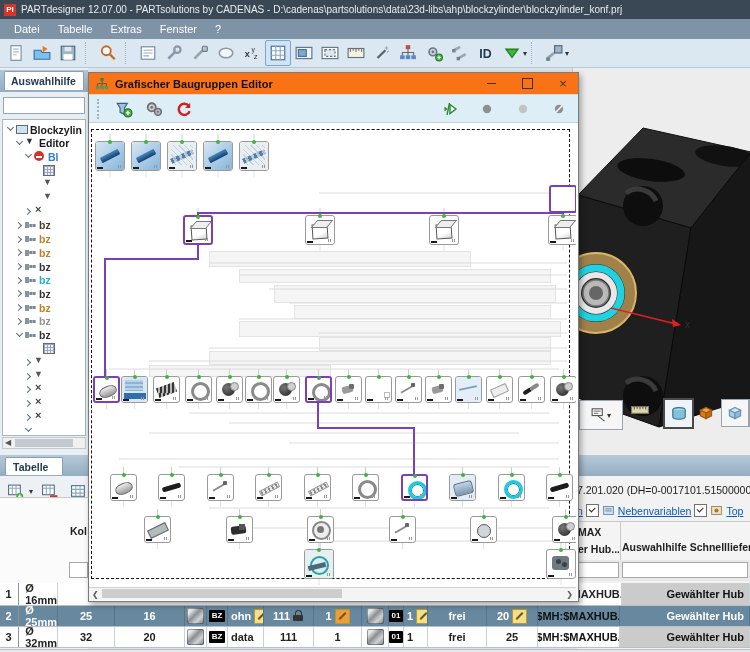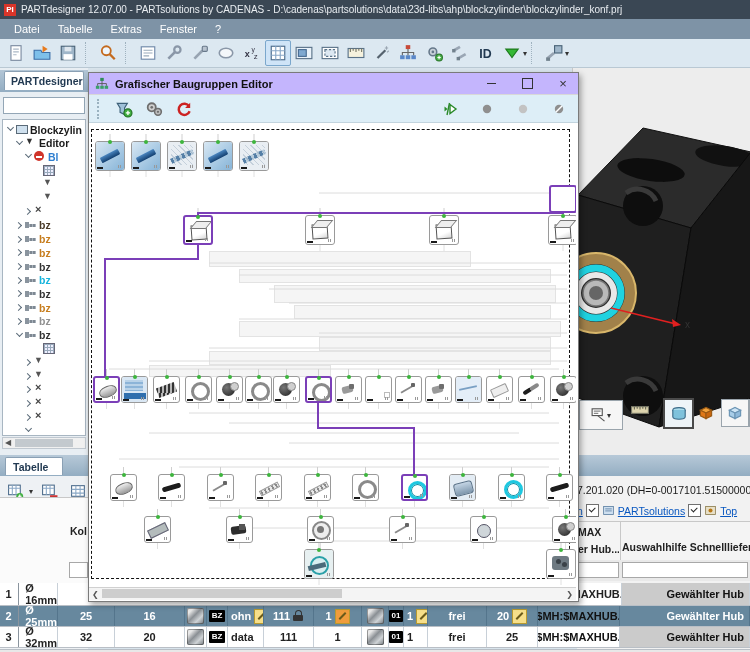--- a/index.html
+++ b/index.html
@@ -44,21 +44,21 @@
   #tree-hscroll{position:absolute;left:2px;top:369px;width:84px;height:12px;background:#f0f0f0;border:1px solid #c0c8d0;box-sizing:border-box;}
   #tree-hthumb{position:absolute;left:12px;top:1px;width:58px;height:8px;background:#c3c9ce;}
   .sarrow{position:absolute;top:0px;font-size:8px;color:#555;}
   
   #viewer{left:572px;top:68px;width:178px;height:387px;background:#ededed;border-left:1px solid #c8c8c8;}
   .vbtn{position:absolute;display:flex;align-items:center;justify-content:center;background:#f6f6f6;border:1px solid #9aa4ac;z-index:3;}
   .vbtn.sel{border:2px solid #4a4a4a;background:#eef4f8;}
   .vbtn.noborder{border:none;background:transparent;}
   
   #dialog{left:88px;top:72px;width:489px;height:528px;background:#fff;border:1px solid #7a7a7a;box-shadow:2px 3px 6px rgba(0,0,0,.35);z-index:50;}
-  #dlg-title{position:absolute;left:0;top:0;width:100%;height:22px;background:#c4b5fd;border-bottom:1px solid #d8d8d8;display:flex;align-items:center;box-sizing:border-box;padding-left:6px;gap:6px;}
+  #dlg-title{position:absolute;left:0;top:0;width:100%;height:22px;background:#f97316;border-bottom:1px solid #d8d8d8;display:flex;align-items:center;box-sizing:border-box;padding-left:6px;gap:6px;}
   #dlg-title-text{font-size:11px;font-weight:bold;color:#111;flex:1;}
   .dlg-ctl{width:30px;height:18px;display:flex;align-items:center;justify-content:center;color:#333;font-size:12px;}
   #dlg-toolbar{position:absolute;left:0;top:22px;width:100%;height:28px;background:#ddeef7;border-bottom:1px solid #c2d4de;display:flex;align-items:center;box-sizing:border-box;padding-left:8px;gap:4px;}
   #dlg-grip{width:4px;height:20px;border-left:2px dotted #9ab2c0;margin-right:4px;}
   #dlg-toolbar .spacer{flex:1;}
   #canvas{position:absolute;left:0;top:50px;width:487px;height:463px;background:#fff;overflow:hidden;}
   #marquee{position:absolute;left:2px;top:6px;width:477px;height:448px;border:1px dashed #111;}
   .ghost{position:absolute;background:#f5f5f5;border:1px solid #e3e3e3;}
   #edges{position:absolute;left:0;top:0;z-index:2;}
   .node{position:absolute;background:#fff;border:1px solid #9a9a9a;border-radius:3px;box-sizing:border-box;z-index:3;}
@@ -300,21 +300,21 @@
           <line x1="2" y1="13" x2="8" y2="8" stroke="#98a4b2" stroke-width="2.6"></line>
           <rect x="1" y="12" width="3.5" height="3" fill="#72828e"></rect>
           <rect x="8.5" y="1.5" width="6.5" height="6.5" fill="#9fb6c9" stroke="#4a6378"></rect>
         </svg>
       </div>
       <span class="caret">▾</span>
     </div>
 
   <div id="left-panel" class="abs">
     <div id="left-tabs"></div>
-    <div id="tab-konfigurator">PARTdesigner</div>
+    <div id="tab-konfigurator">Auswahlhilfe</div>
     <div id="tree-search"></div>
     <div id="tree">
         <div class="trow" style="top: 3px; left: 3px;">
           <span class="chev d"></span>
           <span class="ti ti-monitor"></span>
           <span class="tlabel" style="color: rgb(26, 26, 26);">Blockzylin</span>
         </div>
         <div class="trow" style="top: 16.7px; left: 12px;">
           <span class="chev d"></span>
           <span class="ti ti-tridark"></span>
@@ -521,21 +521,21 @@
     <div id="partnum">7.201.020 (DH=0-0017101.515000000steuer)</div>
     <div id="links-row">
       <span class="link">n</span>
       <span class="cb"></span>
       <span class="mini-ico" id="ico-nebvar">
           <svg width="13" height="13" viewBox="0 0 16 16">
             <rect x="2" y="3" width="12" height="10" fill="#cfe0f0" stroke="#5a7da0"></rect>
             <path d="M4 6h8M4 8.5h8" stroke="#5a7da0"></path>
           </svg>
         </span>
-      <span class="link">PARTsolutions</span>
+      <span class="link">Nebenvariablen</span>
       <span class="cb"></span>
       <span class="mini-ico" id="ico-top">
           <svg width="13" height="13" viewBox="0 0 16 16">
             <rect x="2" y="3" width="12" height="10" fill="#e8e0c8" stroke="#8a7a4a"></rect>
             <circle cx="8" cy="8" r="2.5" fill="#b87818"></circle>
           </svg>
         </span>
       <span class="link">Top</span>
     </div>
     <div id="rp-headers">

